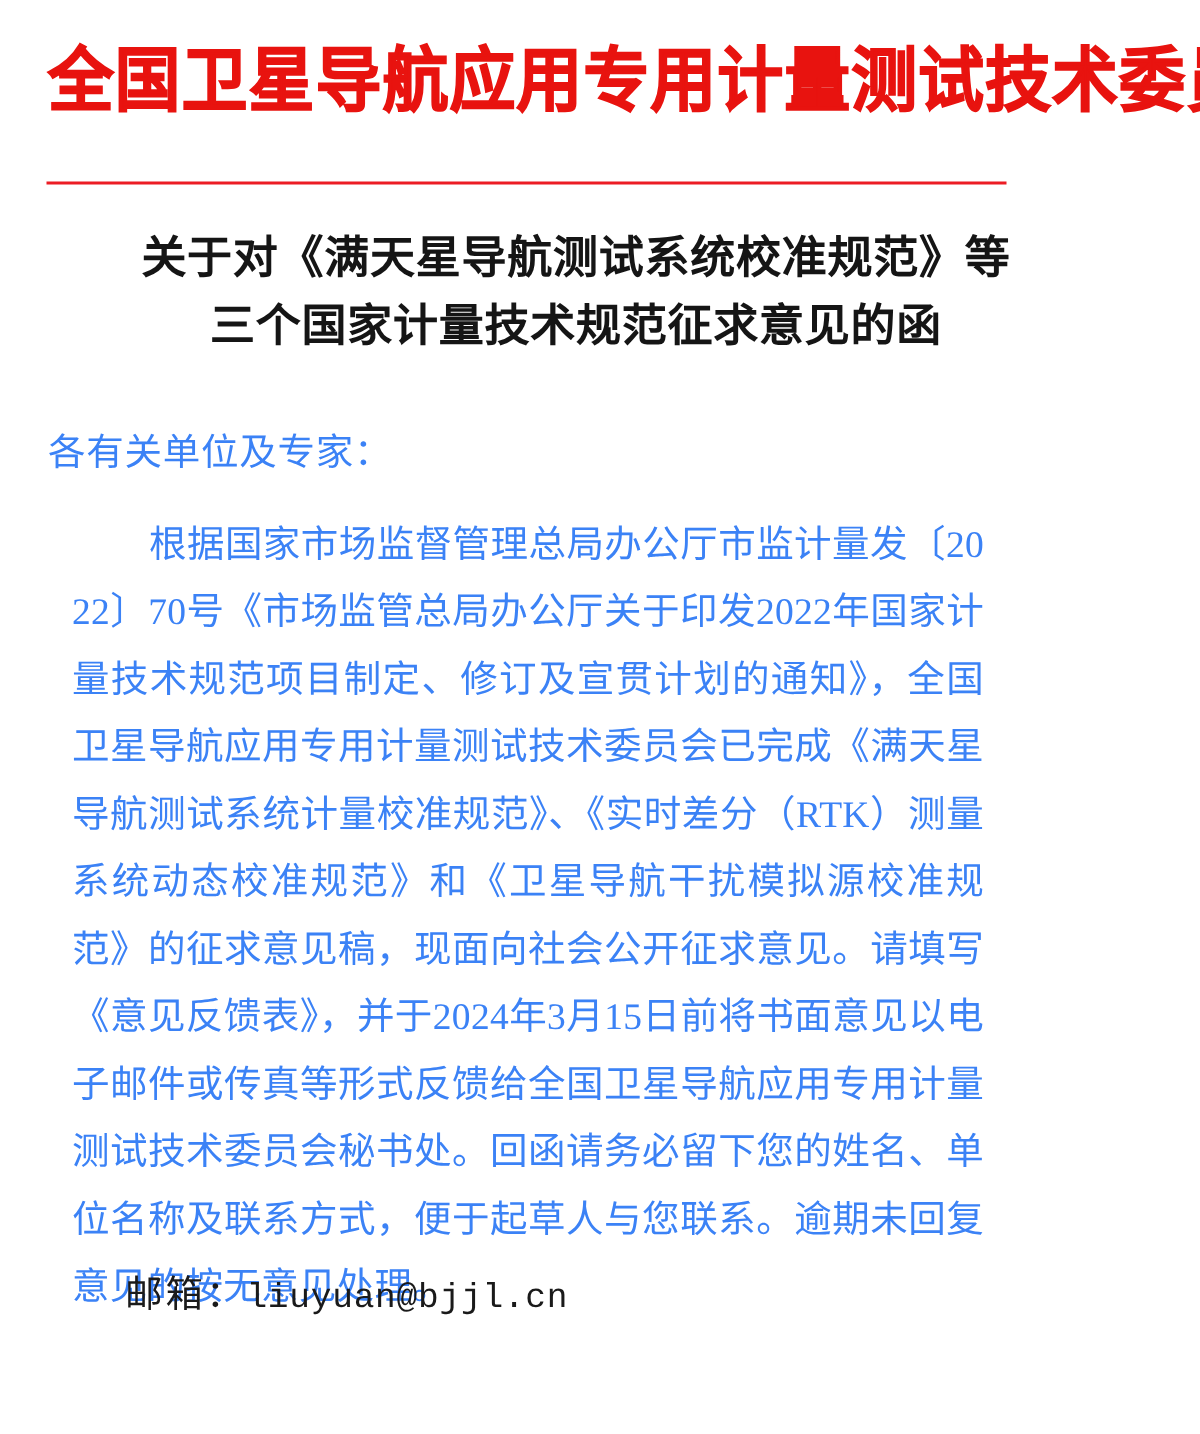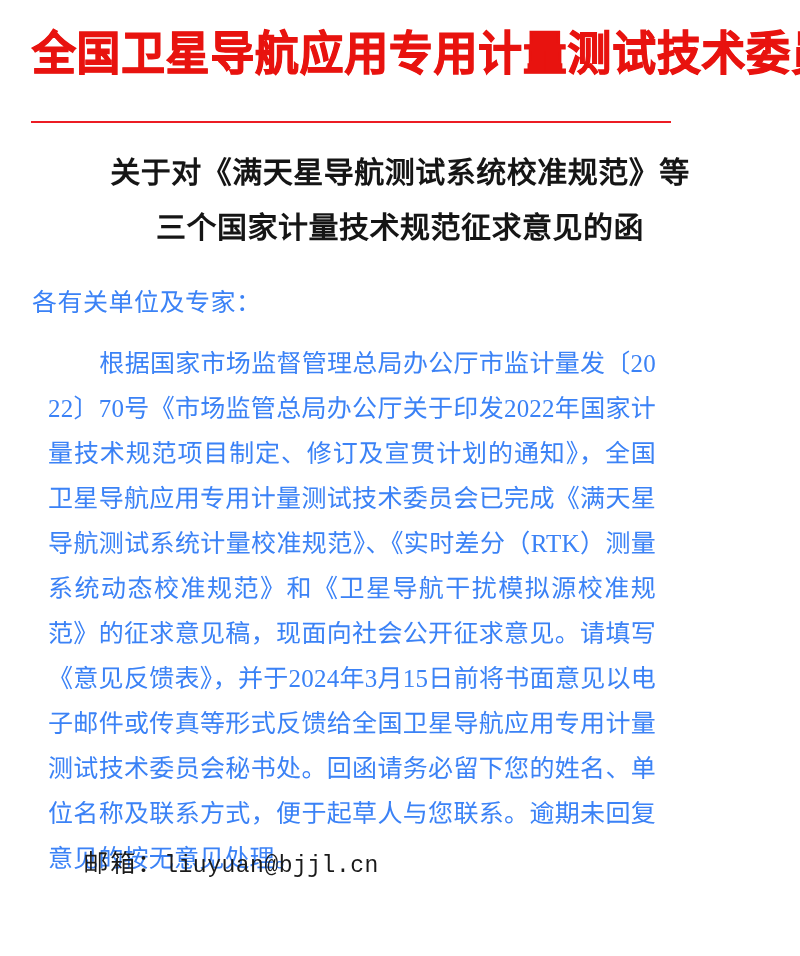--- a/index.html
+++ b/index.html
@@ -47,33 +47,33 @@
     left: 31px;
     top: 121px;
     width: 640px;
     height: 0;
     border-top: 2.5px solid #ec1c24;
   }
 
   
   .doc-title {
     position: absolute;
-    left: 40px;
+    left: 24px;
     top: 150px;
     width: 720px;
     text-align: center;
     font-family: "Liberation Sans", "DejaVu Sans", sans-serif;
     font-weight: bold;
     font-size: 30px;
     line-height: 45px;
     letter-spacing: 0.5px;
     color: #151515;
   }
   .doc-title .t-line { display: block; }
-  .doc-title .t-line.l2 { margin-top: 10px; }
+  .doc-title .t-line.l2 { margin-top: 0; }
 
   
   .body-block {
     position: absolute;
     left: 32px;
     top: 280px;
     width: 640px;
     font-size: 25px;
     line-height: 45px;
     color: #3b82f6;

